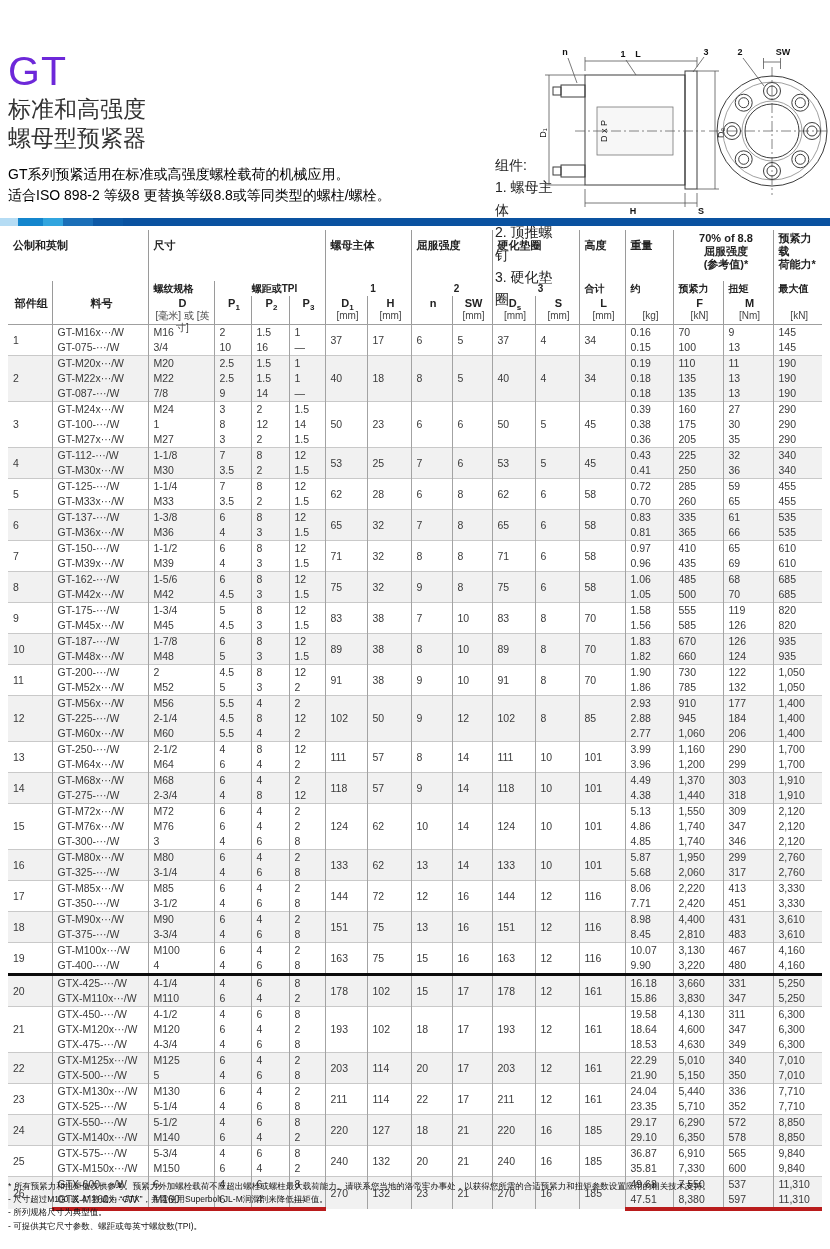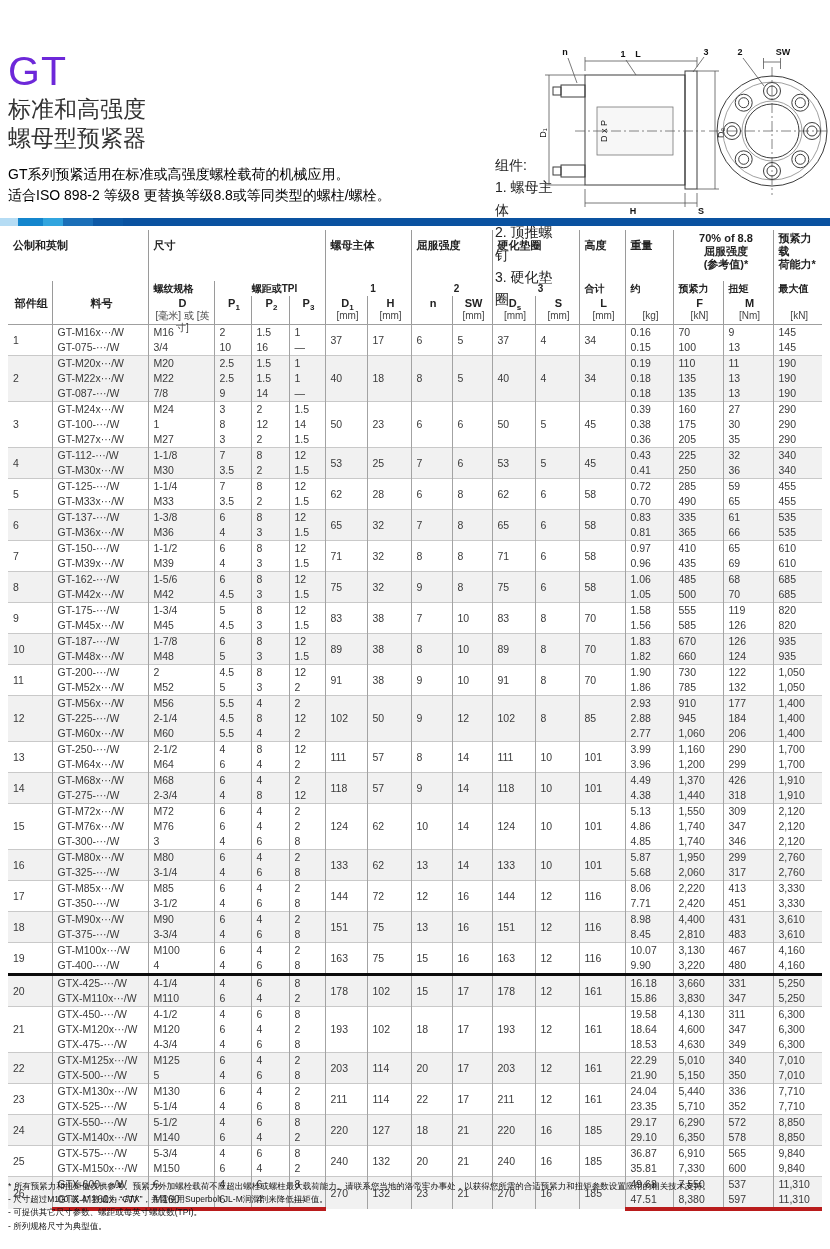--- a/index.html
+++ b/index.html
@@ -438,21 +438,21 @@
           <td>59</td>
           <td>455</td>
         </tr>
         <tr>
           <td>GT-M33x···/W</td>
           <td>M33</td>
           <td>3.5</td>
           <td>2</td>
           <td>1.5</td>
           <td>0.70</td>
-          <td>490</td>
+          <td>260</td>
           <td>65</td>
           <td>455</td>
         </tr>
         <tr class="alt gfirst">
           <td class="c-group mid" rowspan="2">6</td>
           <td>GT-137-···/W</td>
           <td>1-3/8</td>
           <td>6</td>
           <td>8</td>
           <td>12</td>
@@ -709,21 +709,21 @@
           <td>2</td>
           <td class="mid" rowspan="2">118</td>
           <td class="mid" rowspan="2">57</td>
           <td class="mid" rowspan="2">9</td>
           <td class="mid" rowspan="2">14</td>
           <td class="mid" rowspan="2">118</td>
           <td class="mid" rowspan="2">10</td>
           <td class="mid" rowspan="2">101</td>
           <td>4.49</td>
           <td>1,370</td>
-          <td>426</td>
+          <td>303</td>
           <td>1,910</td>
         </tr>
         <tr class="alt">
           <td>GT-275-···/W</td>
           <td>2-3/4</td>
           <td>4</td>
           <td>8</td>
           <td>12</td>
           <td>4.38</td>
           <td>1,440</td>
@@ -1111,17 +1111,17 @@
           <td>8,380</td>
           <td>597</td>
           <td>11,310</td>
         </tr>
       </tbody>
   </table>
 
   <div class="footnotes">
     <div>* 所有预紧力和扭矩值仅供参考。预紧力外加螺栓载荷不应超出螺栓或螺柱最大载荷能力。请联系您当地的洛帝牢办事处，以获得您所需的合适预紧力和扭矩参数设置应用的相关技术支持。</div>
     <div>- 尺寸超过M100 或 4” 将成为 “GTX”，并需使用Superbolt JL-M润滑剂来降低扭矩值。</div>
+    <div>- 所列规格尺寸为典型值。</div>
     <div>- 可提供其它尺寸参数、螺距或每英寸螺纹数(TPI)。</div>
-    <div>- 所列规格尺寸为典型值。</div>
   </div>
 
 </div>
 
 </body></html>

